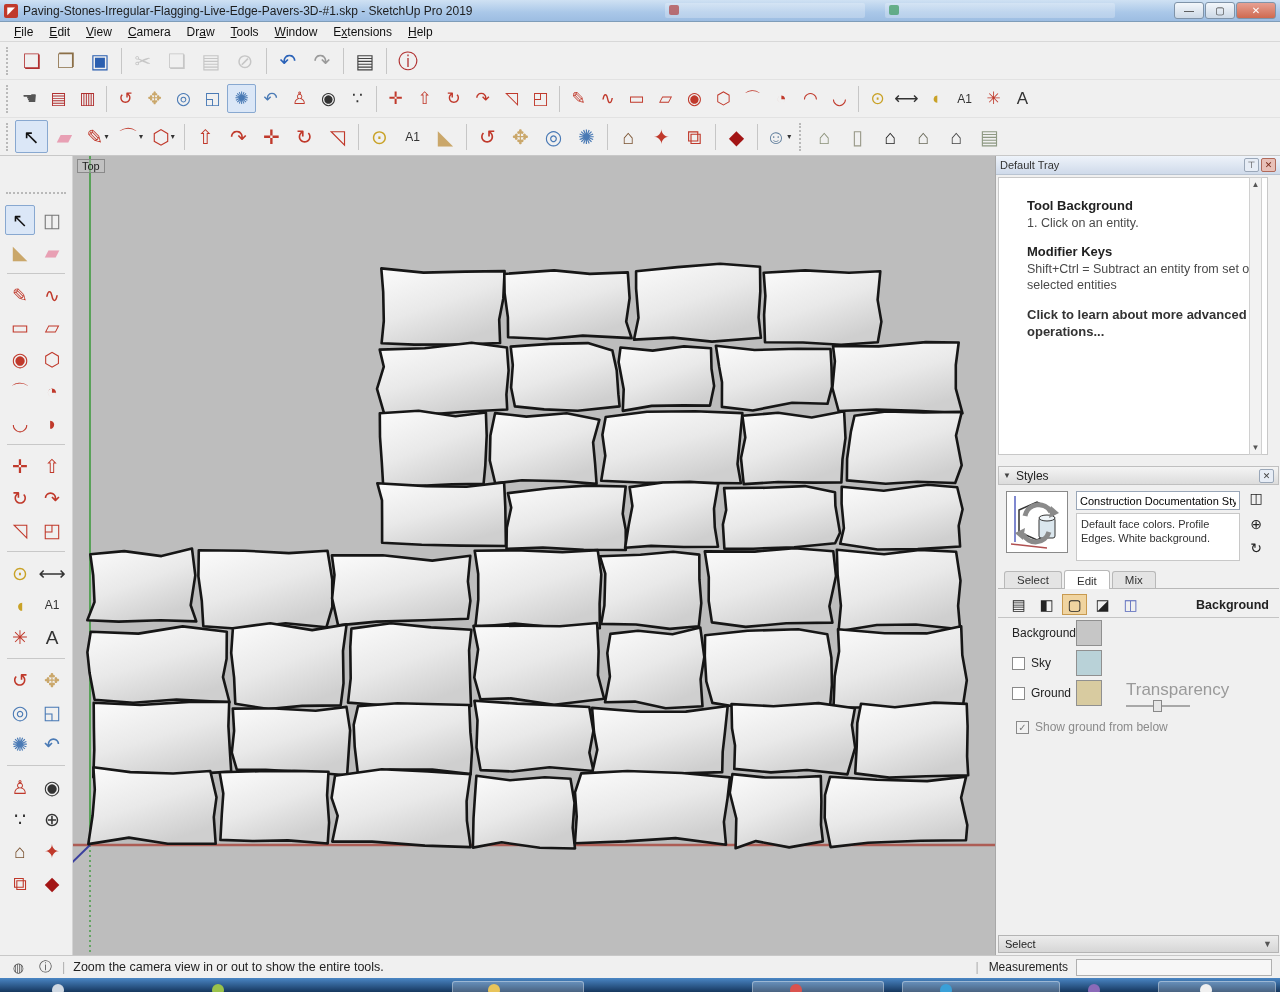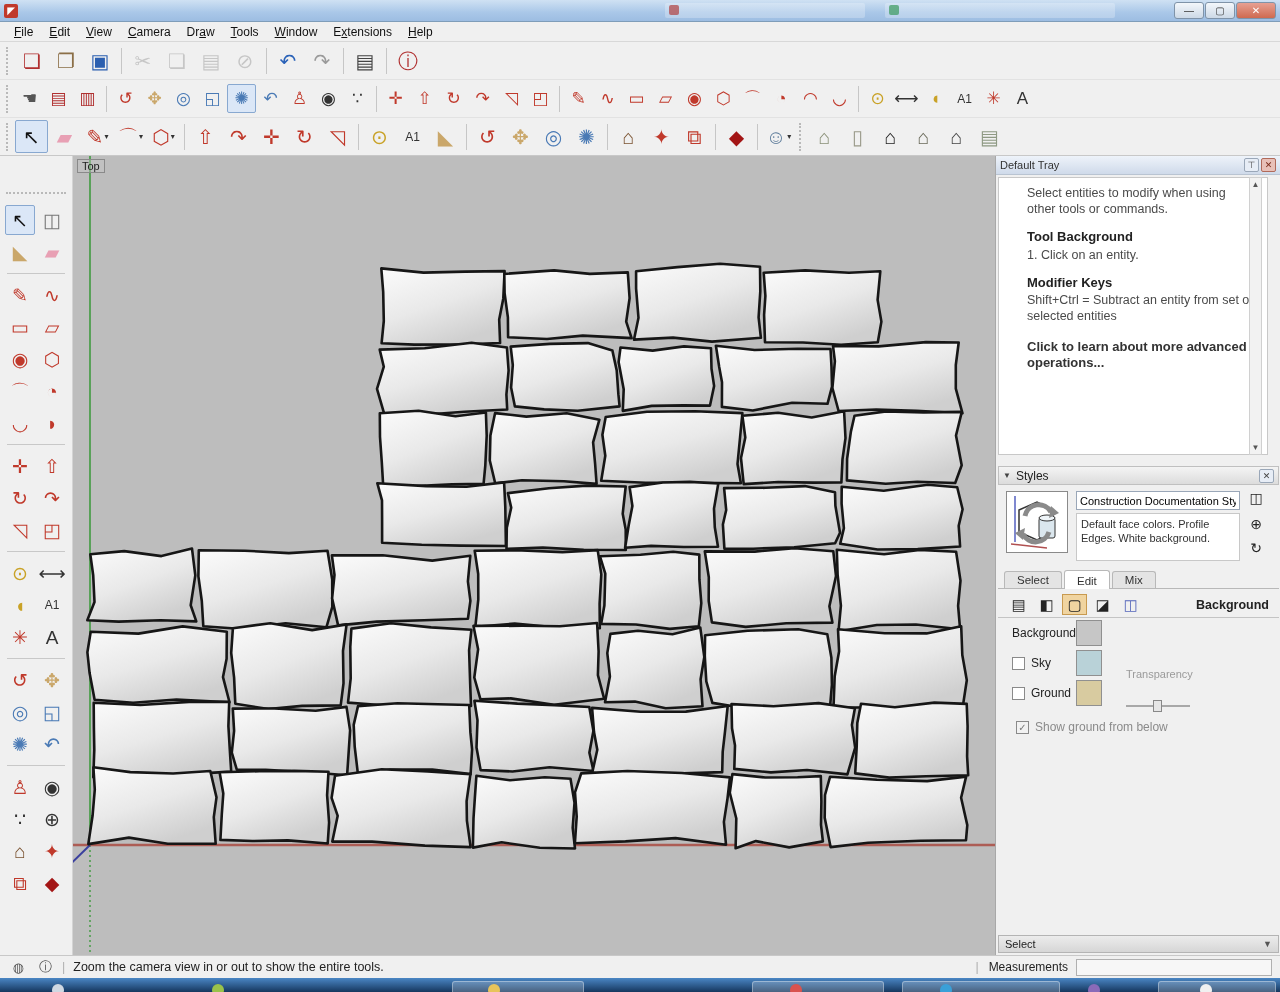--- a/index.html
+++ b/index.html
@@ -102,21 +102,21 @@
     font-size:15px;margin-right:3px;cursor:pointer;color:#222}
   .sub-ic.sel{background:#f0d4a0;border-color:#c89a50}
   #edit-subbar .bglab{flex:1;text-align:right;padding-right:10px;font-weight:bold;font-size:12.5px}
 
   #bg-panel{position:absolute;left:2px;top:462px;width:281px;height:130px;font-size:12px}
   .bgrow{position:absolute;left:14px;display:flex;align-items:center}
   .swatch{position:absolute;left:78px;width:26px;height:26px;border:1px solid #909090;cursor:pointer}
   .cb{width:13px;height:13px;border:1px solid #8a8a8a;background:#fff;margin-right:6px;display:inline-flex;
     align-items:center;justify-content:center;font-size:10px;cursor:pointer}
   .cb.checked{color:#7a7a7a;background:#f2f2f2}
-  #transp-label{position:absolute;left:128px;top:50px;color:#9a9a9a;font-size:11px}
+  #transp-label{position:absolute;left:128px;top:62px;color:#9a9a9a;font-size:17px}
   #transp-slider{position:absolute;left:128px;top:82px;width:64px;height:12px;cursor:pointer}
   #transp-slider .track{position:absolute;left:0;top:5px;width:64px;height:2px;background:#a8a8a8}
   #transp-slider .thumb{position:absolute;left:27px;top:0;width:9px;height:12px;background:#e6e6e6;border:1px solid #888}
   #showground{position:absolute;left:18px;top:102px;display:flex;align-items:center;color:#8a8a8a}
 
   #tray-bottom{position:absolute;left:2px;top:779px;width:281px;height:18px;
     background:linear-gradient(#ececec,#d6d6d6);border:1px solid #b4b4b4;display:flex;align-items:center;
     padding:0 6px;font-size:11px;color:#222}
   #tray-bottom .sp{flex:1}
   #tray-bottom .arr{font-size:9px;color:#555}
@@ -137,20 +137,21 @@
     background:linear-gradient(#4a86c4,#16375e);overflow:hidden;cursor:pointer}
   .tk{position:absolute;top:3px;height:14px;border-radius:3px 3px 0 0;background:rgba(255,255,255,.22);
     border:1px solid rgba(255,255,255,.35)}
   .dot{position:absolute;top:6px;width:12px;height:12px;border-radius:50%}
 </style>
 </head>
 <body>
 
 <div id="titlebar">
   <div id="app-icon">◤</div>
+  <span id="title-text">Paving-Stones-Irregular-Flagging-Live-Edge-Pavers-3D-#1.skp - SketchUp Pro 2019</span>
   <div class="ghost" style="left:665px;width:200px"><span class="sq" style="background:#b04040;opacity:.7"></span></div>
   <div class="ghost" style="left:885px;width:230px"><span class="sq" style="background:#3a9a5c;opacity:.7"></span></div>
   <div class="winbtns">
       <div class="winbtn">—</div>
       <div class="winbtn">▢</div>
       <div class="winbtn close">✕</div>
     </div>
 </div>
 
 <div id="menubar">
@@ -615,21 +616,20 @@
 
 <div id="tray">
   <div id="tray-header">
     <span>Default Tray</span>
     <span class="sp"></span>
     <span class="mini-ic">⊤</span>
     <span class="mini-ic close">✕</span>
   </div>
 
   <div id="instructor">
-    <p>Select entities to modify when using other tools or commands.</p>
     <h4>Tool Background</h4>
     <p>1. Click on an entity.</p>
     <h4>Modifier Keys</h4>
     <p>Shift+Ctrl = Subtract an entity from set of selected entities</p>
     <div class="adv">Click to learn about more advanced operations...</div>
   </div>
   <div id="ins-scroll">
     <span class="arr">▲</span>
     <span class="arr">▼</span>
   </div>

